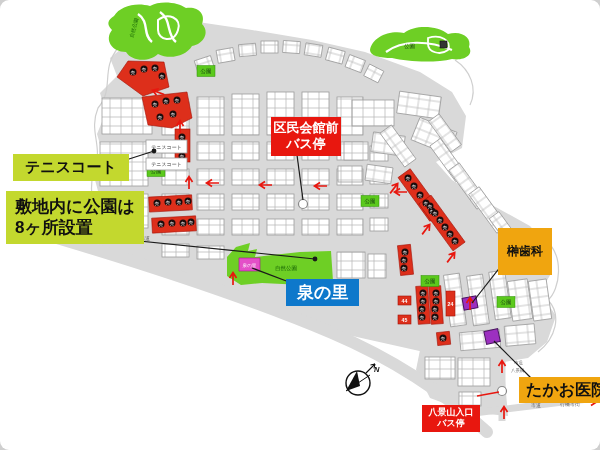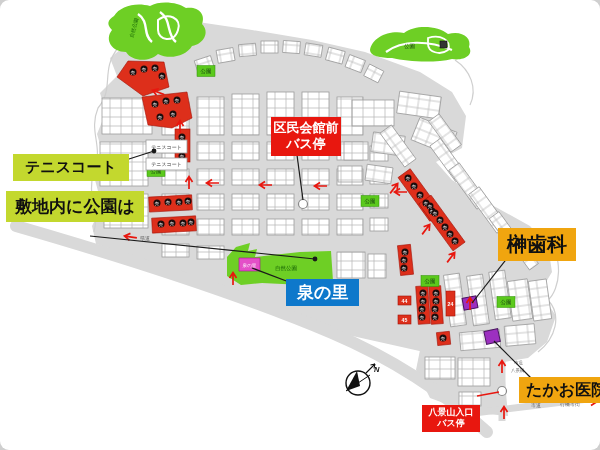--- a/index.html
+++ b/index.html
@@ -6,21 +6,21 @@
   .page{position:relative;width:600px;height:450px;background:#fff;border-radius:9px;overflow:hidden;}
   svg{position:absolute;left:0;top:0;}
   .co{position:absolute;font-weight:bold;white-space:nowrap;line-height:1.25;}
   .co-green{background:#c3d82e;color:#101010;}
   .co-red{background:#e8170f;color:#fff;text-align:center;}
   .co-orange{background:#f0a50f;color:#101010;}
   .co-blue{background:#0e78cb;color:#fff;}
   #co-tennis{left:13px;top:154px;font-size:15px;padding:4px 12px;}
   #co-parksnote{left:6px;top:191px;font-size:17px;padding:5px 9px;}
   #co-kumin{left:271px;top:117px;width:70px;font-size:13px;padding:3px 0;}
-  #co-sakaki{left:498px;top:228px;font-size:20px;padding:4px 9px;}
+  #co-sakaki{left:498px;top:228px;font-size:12px;padding:16px 9px;}
   #co-izumi{left:286px;top:279px;font-size:17px;padding:3px 11px;}
   #co-takao{left:519px;top:377px;font-size:16px;padding:3px 7px;}
   #co-hakkei{left:422px;top:405px;width:58px;font-size:9px;padding:2px 0;}
 </style>
 </head>
 <body>
 
 <div class="page">
 
 <svg width="600" height="450" viewBox="0 0 600 450">
@@ -279,20 +279,21 @@
     <path d="M512,252 L472,303"></path>
     <path d="M289,282 L252,268"></path>
     <path d="M531,378 L494,341"></path>
     <path d="M477,396 L499,392" stroke="#e8170f" stroke-width="1.5"></path>
   </g>
 </svg>
 
 <div class="co co-green" id="co-tennis">テニスコート</div>
 <div class="co co-green" id="co-parksnote">
   <div>敷地内に公園は</div>
+  <div>8ヶ所設置</div>
 </div>
 <div class="co co-red" id="co-kumin">
   <div>区民会館前</div>
   <div>バス停</div>
 </div>
 <div class="co co-orange" id="co-sakaki">榊歯科</div>
 <div class="co co-blue" id="co-izumi">泉の里</div>
 <div class="co co-orange" id="co-takao">たかお医院</div>
 <div class="co co-red" id="co-hakkei">
   <div>八景山入口</div>

